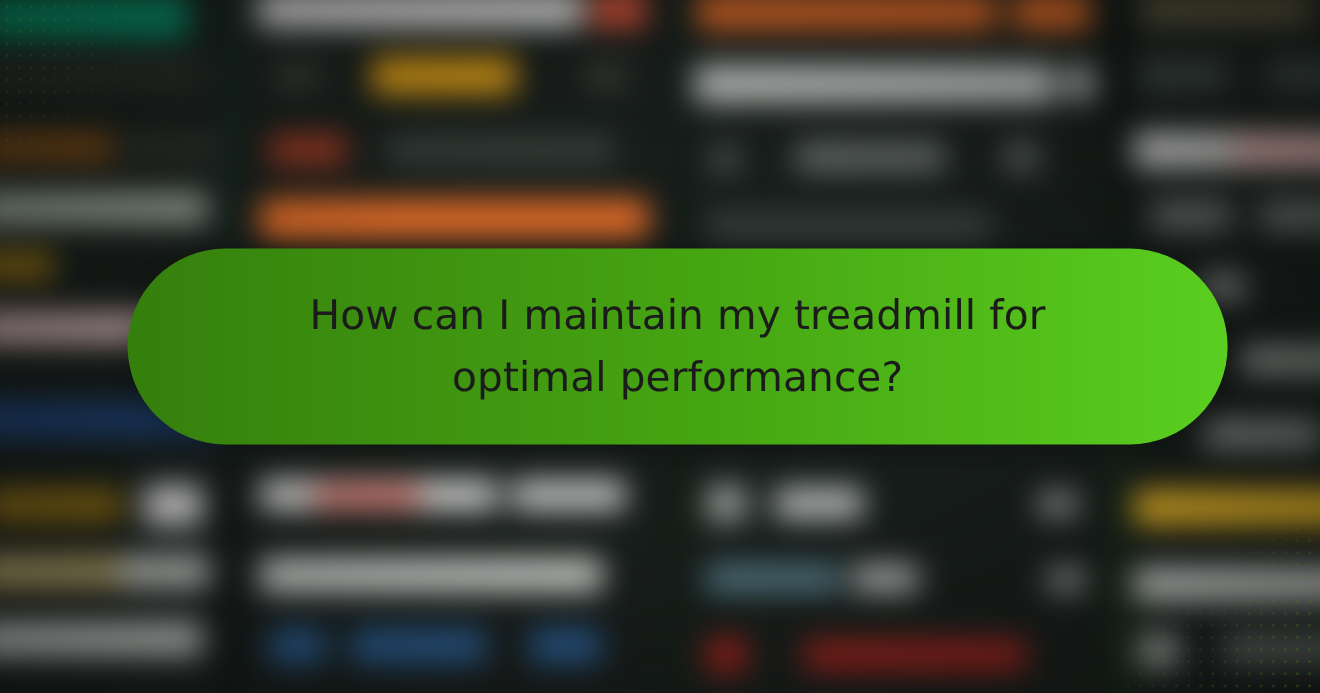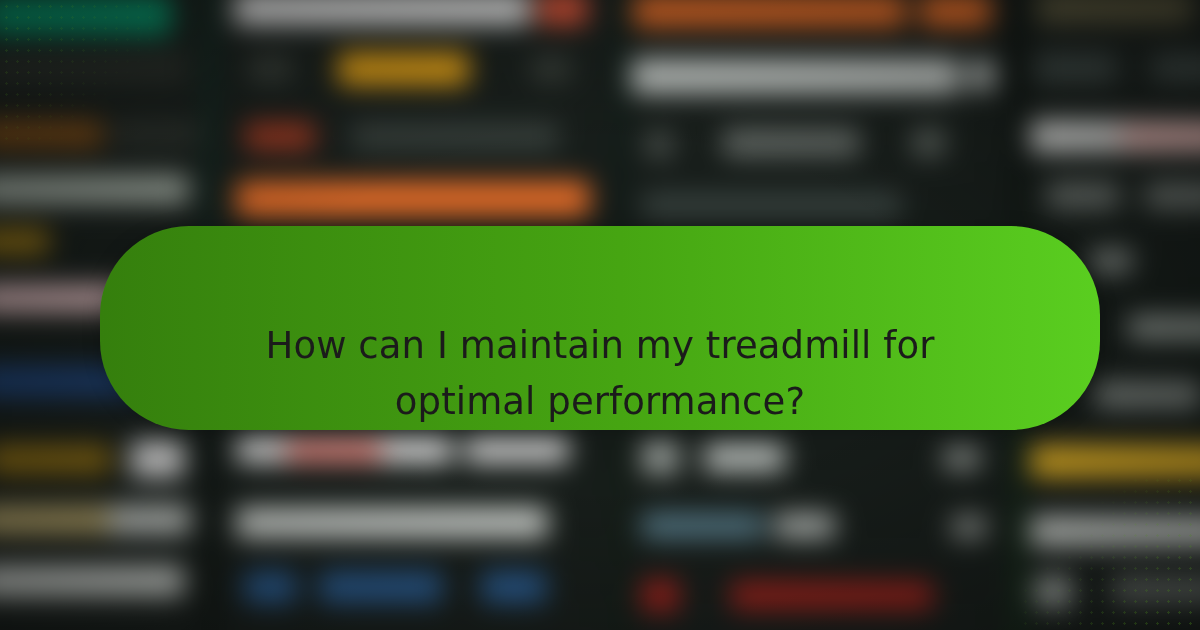--- a/index.html
+++ b/index.html
@@ -76,28 +76,28 @@
     position: absolute;
     inset: 0;
     background:
       radial-gradient(ellipse at 50% 50%, rgba(0,0,0,0) 38%, rgba(0,0,0,0.42) 100%);
     pointer-events: none;
   }
 
   
   #headline-pill {
     position: absolute;
-    left: 100px;
+    left: 116px;
     top: 226px;
     width: 1000px;
-    height: 204px;
+    height: 178px;
     border-radius: 89px;
     background: linear-gradient(90deg, #357f0d 0%, #46a512 52%, #5ace20 100%);
     display: flex;
-    align-items: flex-end;
+    align-items: center;
     justify-content: center;
     box-shadow: 0 2px 18px rgba(0,0,0,0.22);
   }
 
   #headline-text {
     width: 820px;
     text-align: center;
     font-family: "DejaVu Sans", sans-serif;
     font-size: 37px;
     line-height: 56px;

